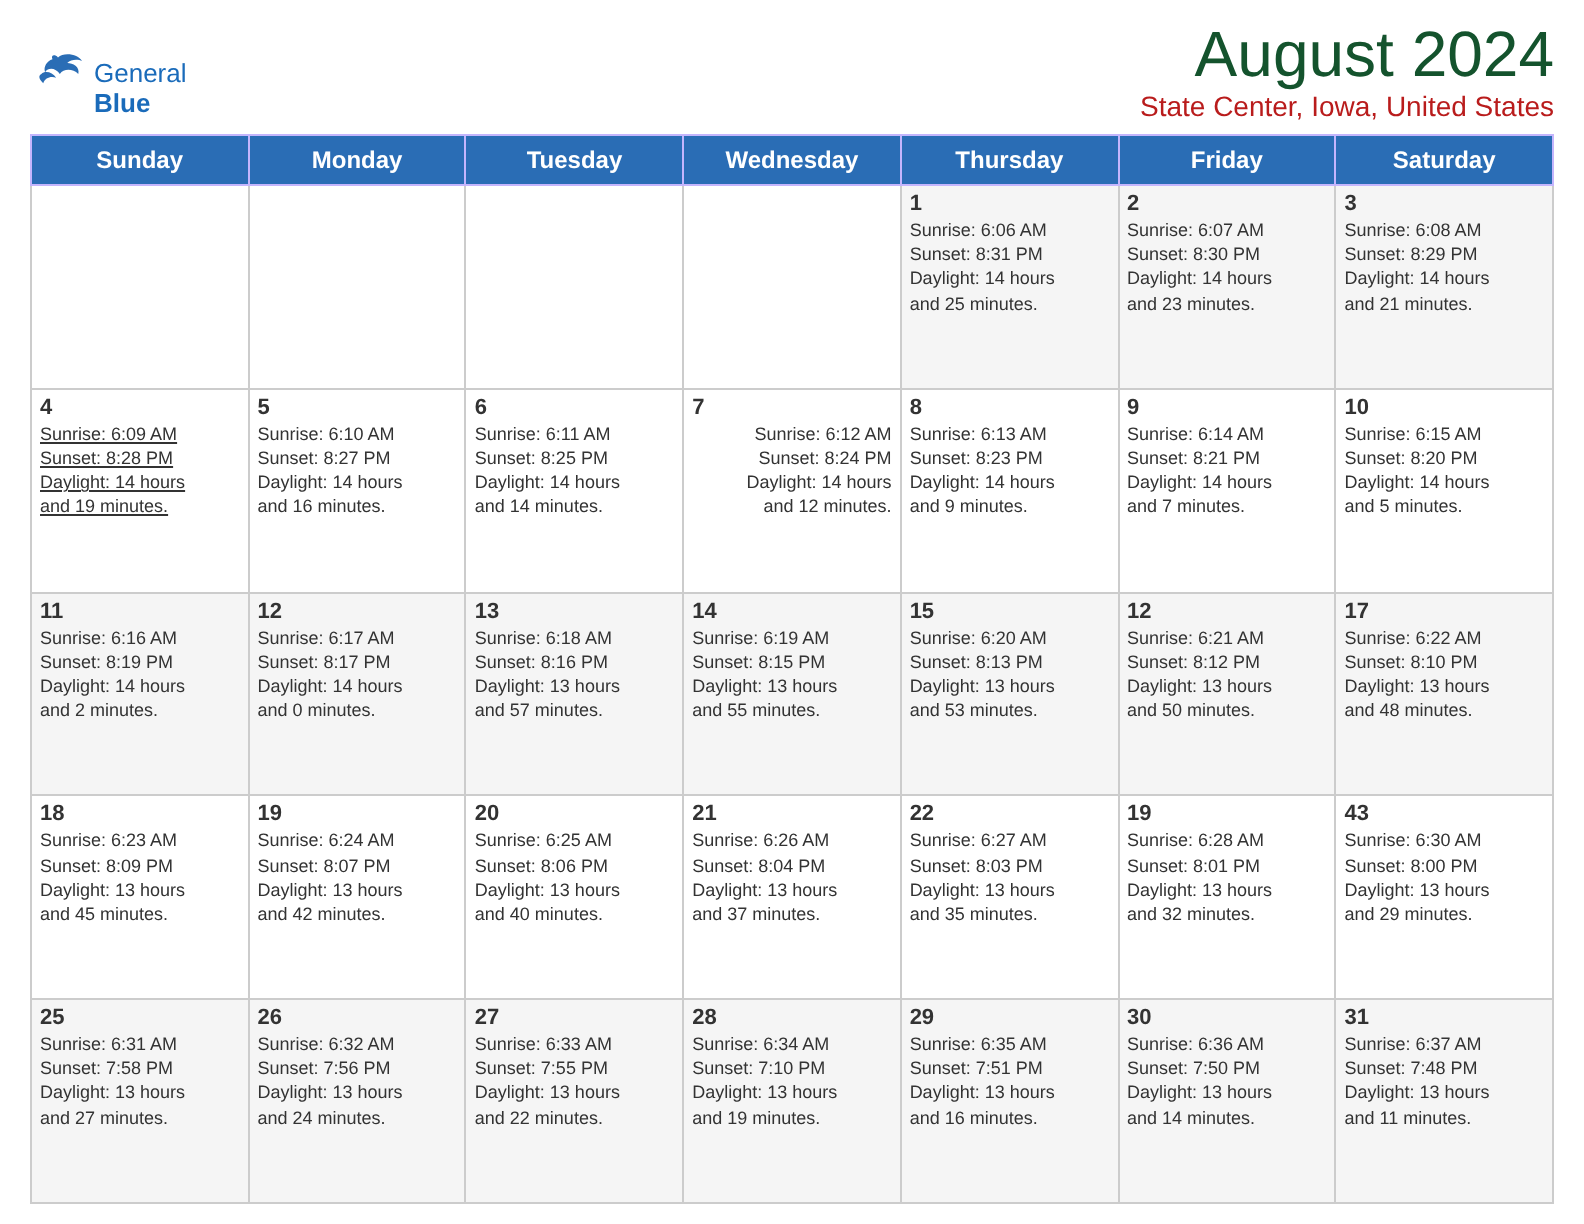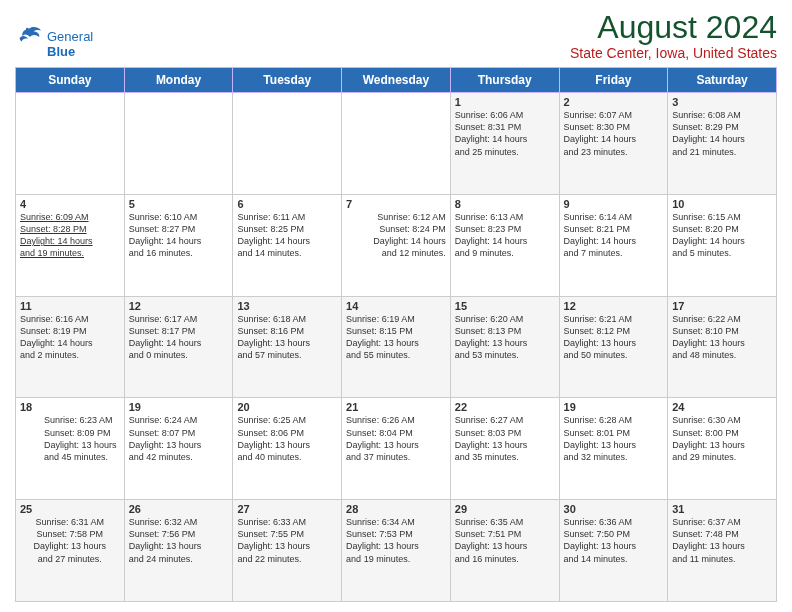--- a/index.html
+++ b/index.html
@@ -267,21 +267,21 @@
             <span class="day-number">17</span>
             <div class="day-info" style="white-space: pre-line;">Sunrise: 6:22 AM
 Sunset: 8:10 PM
 Daylight: 13 hours
 and 48 minutes.</div>
           </td>
         </tr>
         <tr>
           <td>
             <span class="day-number">18</span>
-            <div class="day-info" style="white-space: pre-line; margin-left: 24px;">Sunrise: 6:23 AM
+            <div class="day-info" style="white-space: pre-line;">Sunrise: 6:23 AM
 Sunset: 8:09 PM
 Daylight: 13 hours
 and 45 minutes.</div>
           </td>
           <td>
             <span class="day-number">19</span>
             <div class="day-info" style="white-space: pre-line;">Sunrise: 6:24 AM
 Sunset: 8:07 PM
 Daylight: 13 hours
 and 42 minutes.</div>
@@ -308,31 +308,31 @@
 and 35 minutes.</div>
           </td>
           <td>
             <span class="day-number">19</span>
             <div class="day-info" style="white-space: pre-line;">Sunrise: 6:28 AM
 Sunset: 8:01 PM
 Daylight: 13 hours
 and 32 minutes.</div>
           </td>
           <td>
-            <span class="day-number">24</span>
+            <span class="day-number">43</span>
             <div class="day-info" style="white-space: pre-line;">Sunrise: 6:30 AM
 Sunset: 8:00 PM
 Daylight: 13 hours
 and 29 minutes.</div>
           </td>
         </tr>
         <tr>
           <td>
             <span class="day-number">25</span>
-            <div class="day-info" style="white-space: pre-line; text-align: center;">Sunrise: 6:31 AM
+            <div class="day-info" style="white-space: pre-line;">Sunrise: 6:31 AM
 Sunset: 7:58 PM
 Daylight: 13 hours
 and 27 minutes.</div>
           </td>
           <td>
             <span class="day-number">26</span>
             <div class="day-info" style="white-space: pre-line;">Sunrise: 6:32 AM
 Sunset: 7:56 PM
 Daylight: 13 hours
 and 24 minutes.</div>
@@ -340,21 +340,21 @@
           <td>
             <span class="day-number">27</span>
             <div class="day-info" style="white-space: pre-line;">Sunrise: 6:33 AM
 Sunset: 7:55 PM
 Daylight: 13 hours
 and 22 minutes.</div>
           </td>
           <td>
             <span class="day-number">28</span>
             <div class="day-info" style="white-space: pre-line;">Sunrise: 6:34 AM
-Sunset: 7:53 PM
+Sunset: 7:10 PM
 Daylight: 13 hours
 and 19 minutes.</div>
           </td>
           <td>
             <span class="day-number">29</span>
             <div class="day-info" style="white-space: pre-line;">Sunrise: 6:35 AM
 Sunset: 7:51 PM
 Daylight: 13 hours
 and 16 minutes.</div>
           </td>

